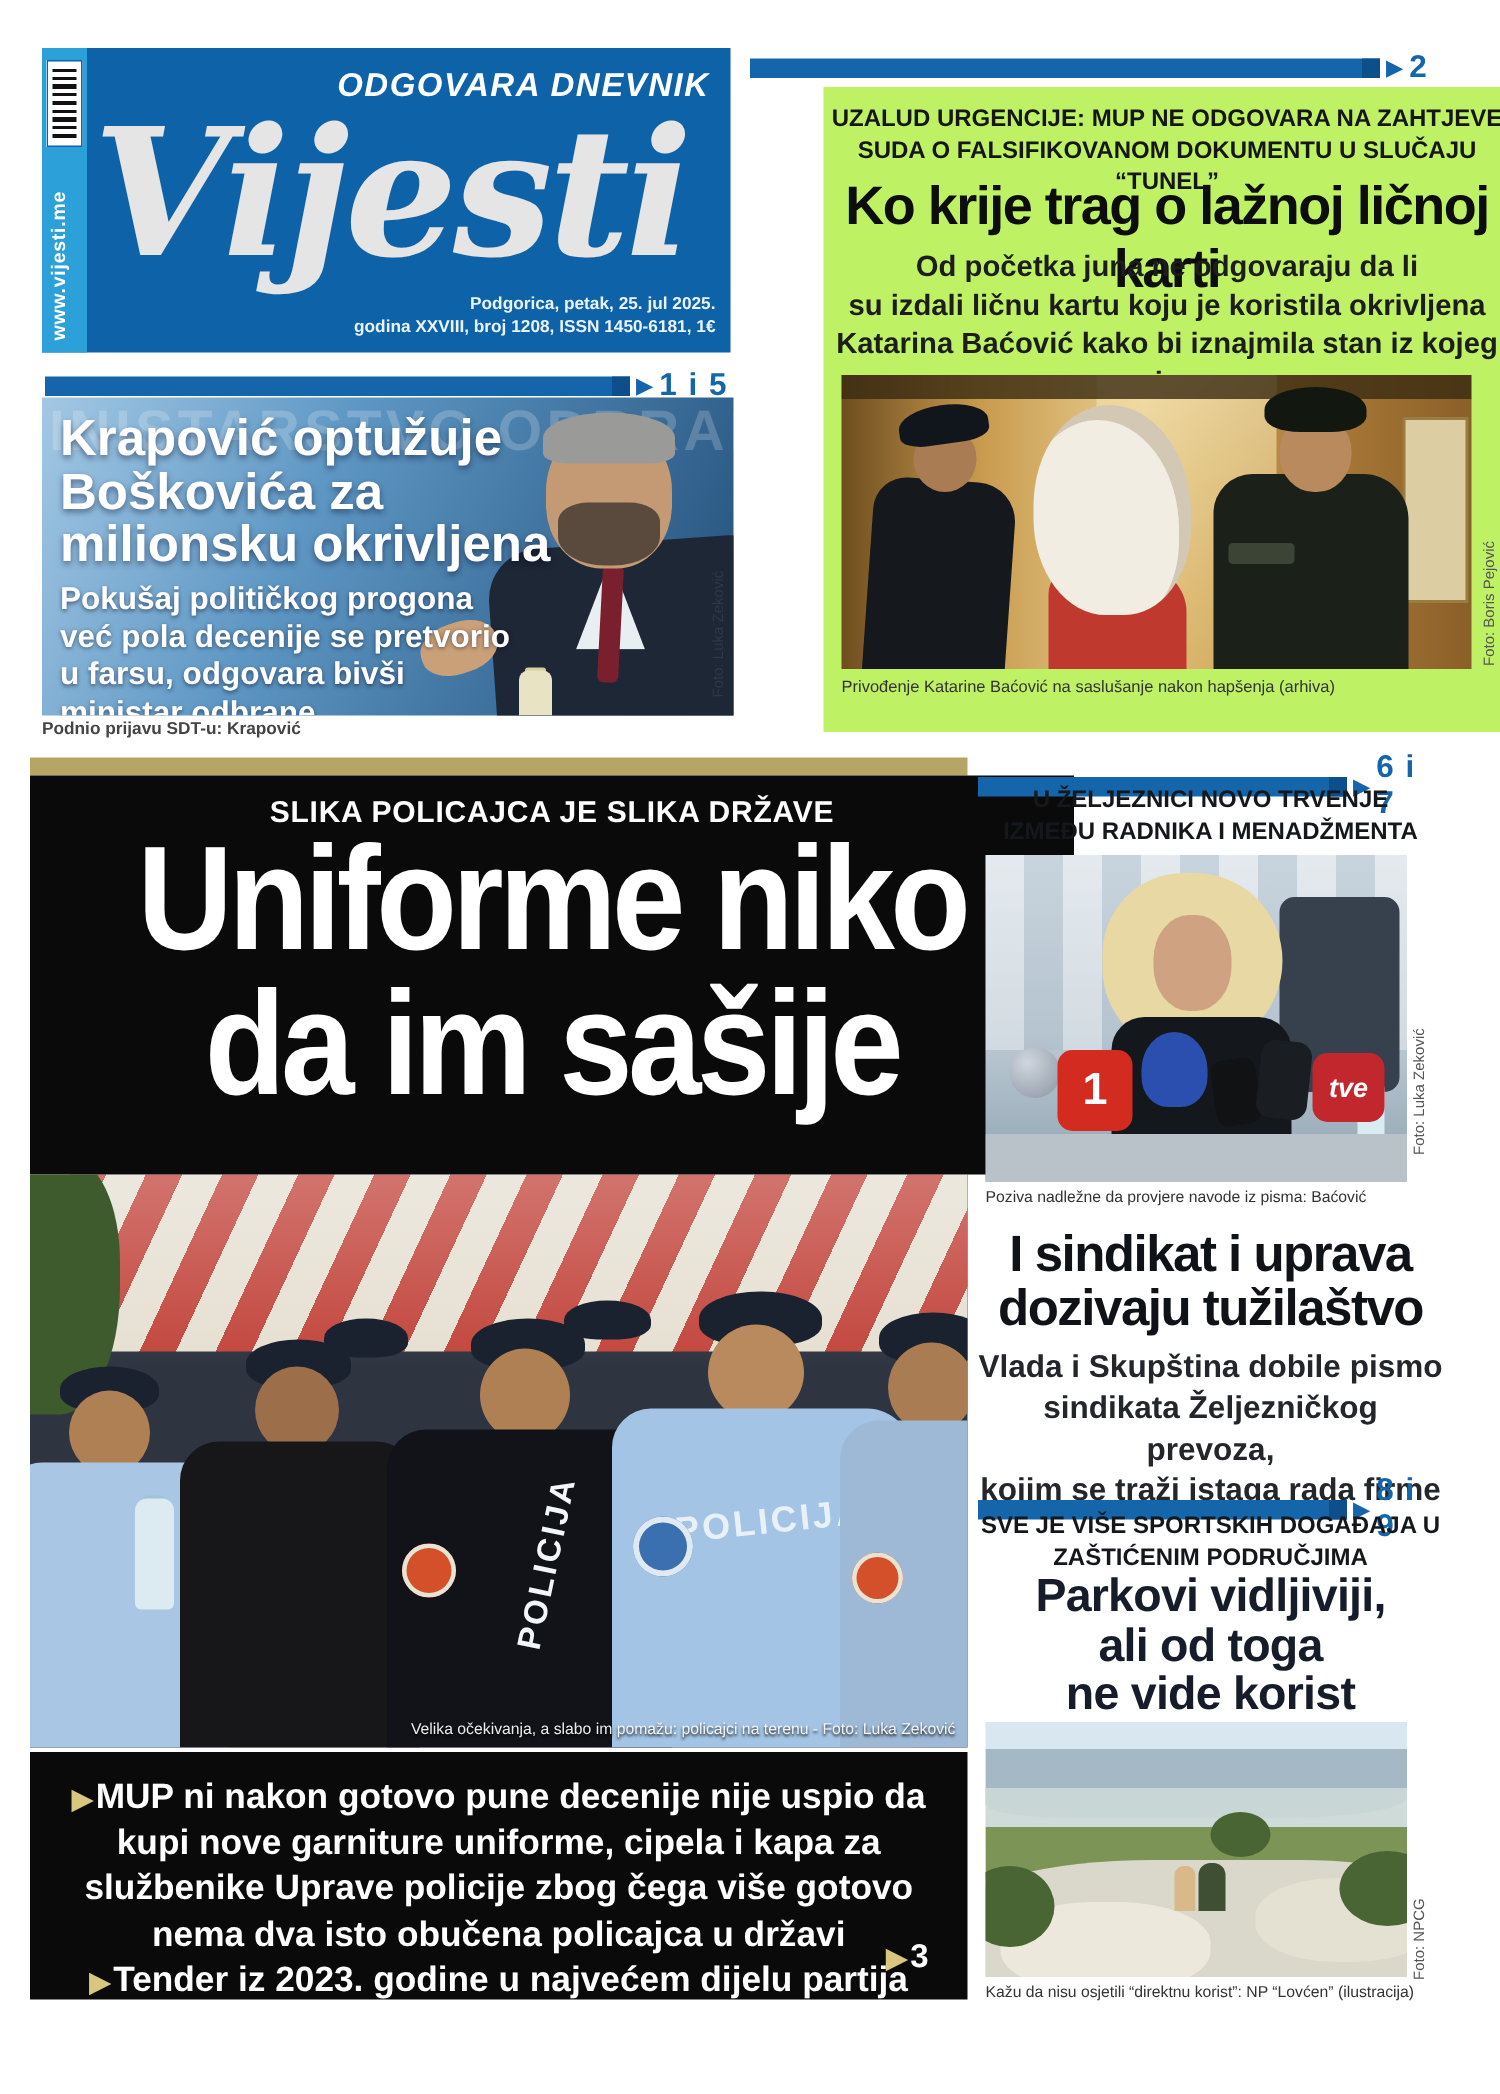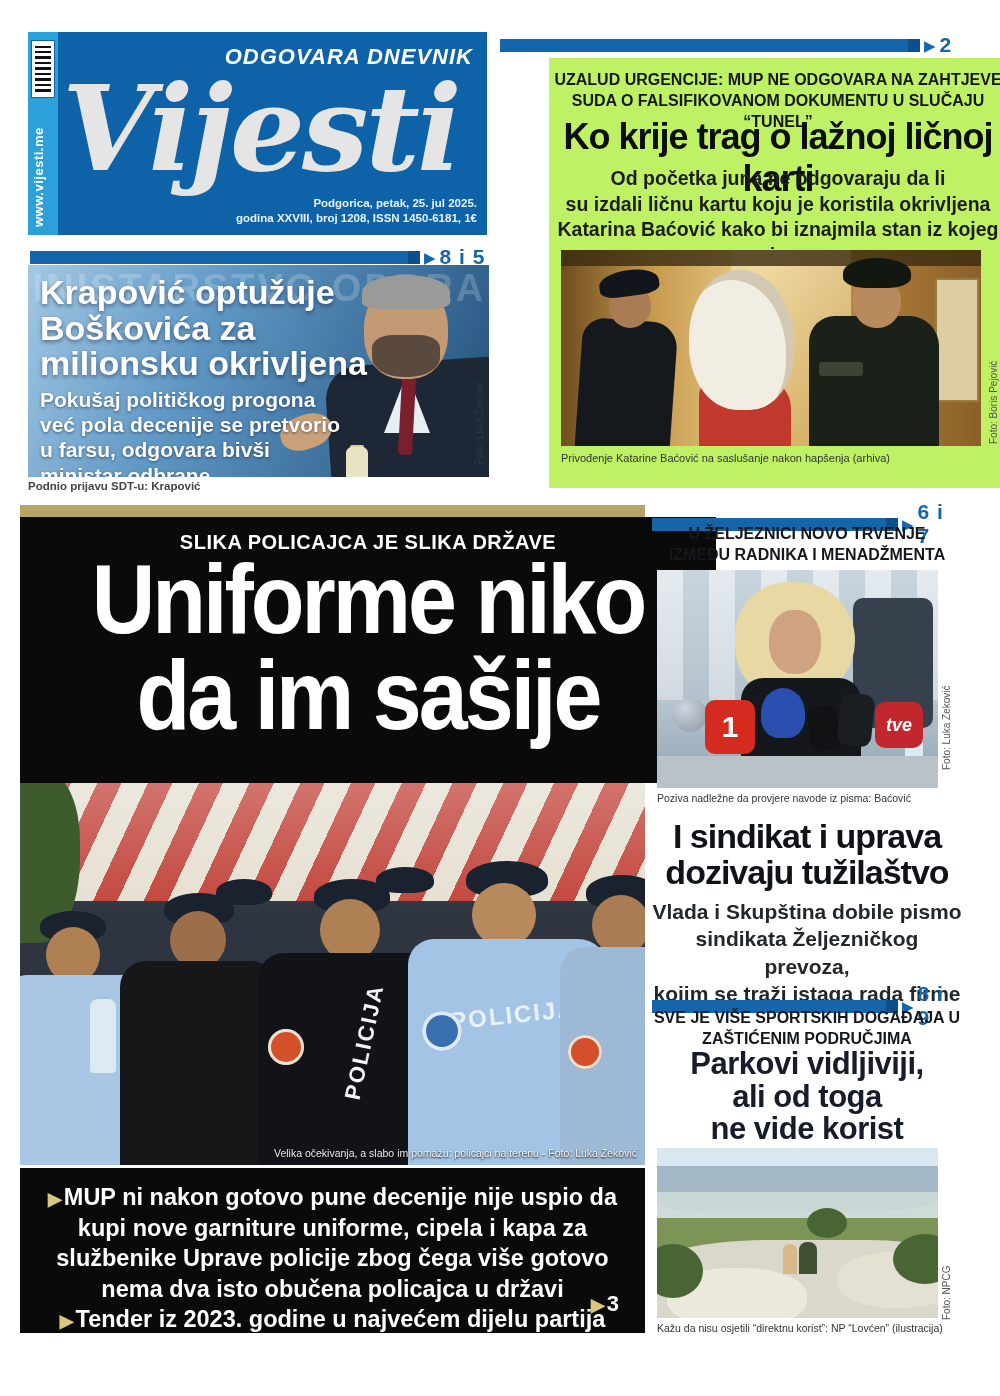--- a/index.html
+++ b/index.html
@@ -233,21 +233,21 @@
       <div class="esc-head-r"></div>
       <div class="esc-cap-r"></div>
     </div>
     <div class="id-caption">Privođenje Katarine Baćović na saslušanje nakon hapšenja (arhiva)</div>
     <div class="id-credit vert">Foto: Boris Pejović</div>
   </section>
 
   <div class="abs pageref pr-krap">
     <span class="bar"></span>
     <span class="arrow">▶</span>
-    <span class="num">8 i 5</span>
+    <span class="num">1 i 5</span>
   </div>
 
   <section class="abs panel-krap">
     <div class="krap-bgtext">MINISTARSTVO ODBRANE</div>
     <div class="krap-suit"></div>
     <div class="krap-shirt"></div>
     <div class="krap-tie"></div>
     <div class="krap-head"></div>
     <div class="krap-hair"></div>
     <div class="krap-beard"></div>

